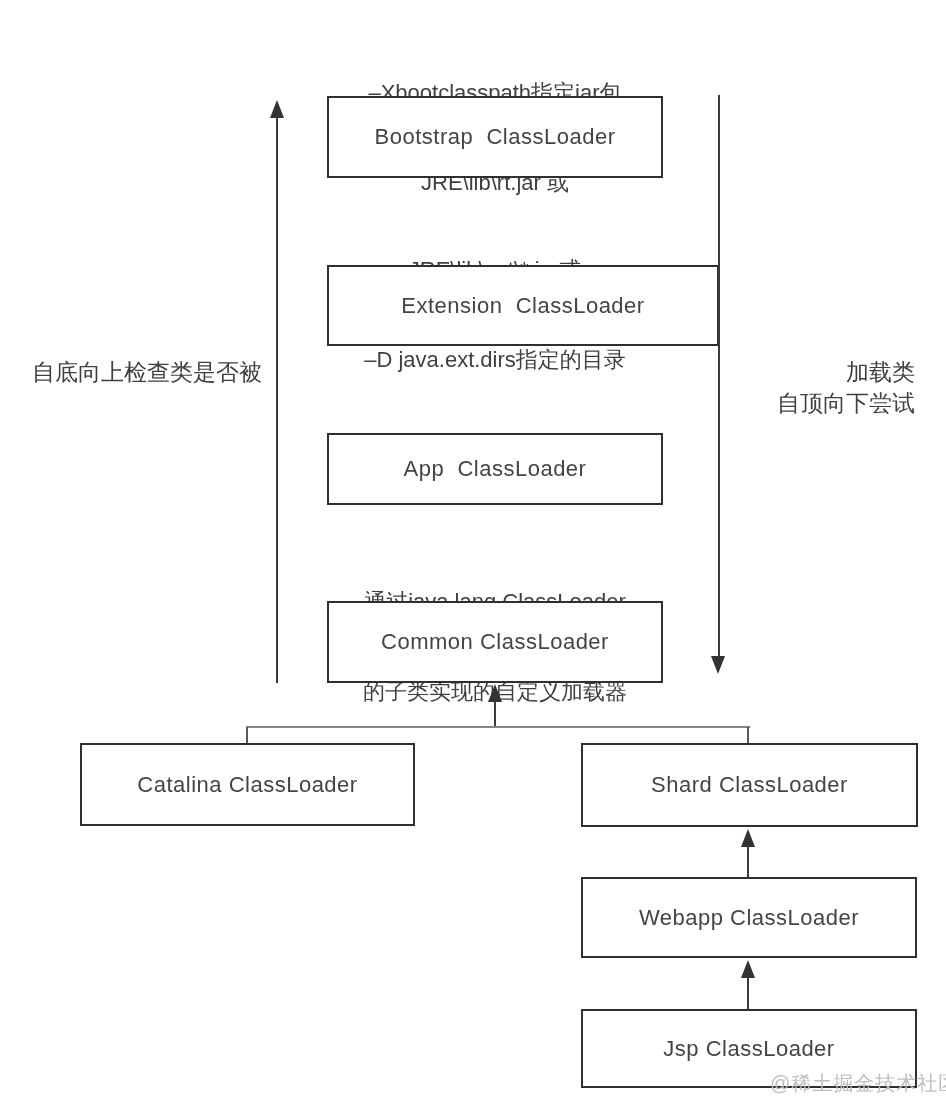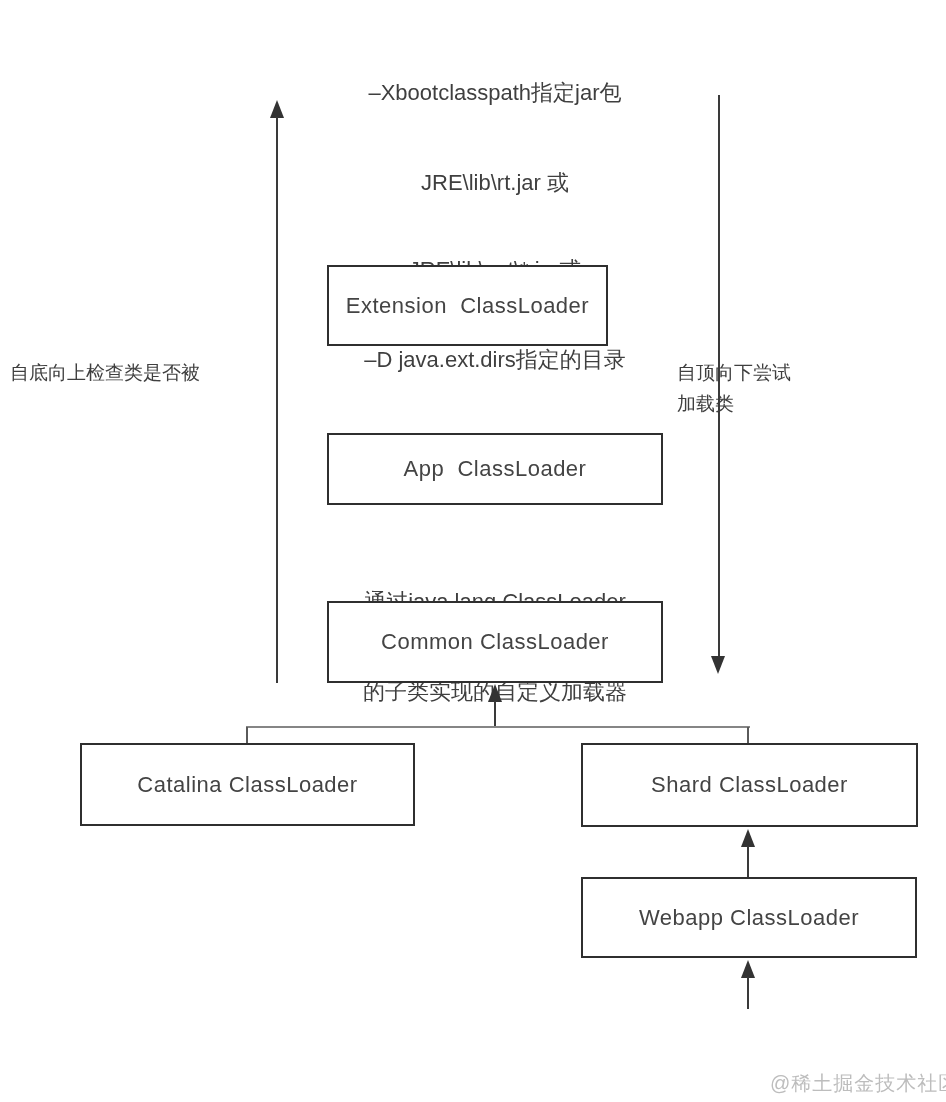--- a/index.html
+++ b/index.html
@@ -30,22 +30,22 @@
     left: 275px;
     width: 440px;
     text-align: center;
     font-size: 22px;
     line-height: 30px;
     color: #3f3f3f;
     white-space: pre;
   }
   .side {
     position: absolute;
-    text-align: left;
-    font-size: 19px;
+    text-align: right;
+    font-size: 23px;
     line-height: 31px;
     color: #3f3f3f;
   }
   .vline { position: absolute; width: 2px; background: #3a3a3a; }
   .hline { position: absolute; height: 2px; background: #858585; }
   .stub  { position: absolute; width: 2px; background: #5a5a5a; }
   .tri-up {
     position: absolute; width: 0; height: 0;
     border-left: 7px solid transparent;
     border-right: 7px solid transparent;
@@ -71,27 +71,30 @@
 </head>
 <body>
 
 <div class="canvas">
 
   <div class="ann" style="top:18px;">
     <div>–Xbootclasspath指定jar包</div>
     <div>JRE\lib\rt.jar 或</div>
   </div>
 
+  <div class="box" style="left:327px; top:96px; width:336px; height:82px;">
+    <span>Bootstrap  ClassLoader</span>
+  </div>
 
   <div class="ann" style="top:195px;">
     <div>JRE\lib\ext\*.jar或</div>
     <div>–D java.ext.dirs指定的目录</div>
   </div>
 
-  <div class="box" style="left:327px; top:265px; width:281px; height:81px;">
+  <div class="box" style="left:327px; top:265px; width:392px; height:81px;">
     <span>Extension  ClassLoader</span>
   </div>
 
 
   <div class="box" style="left:327px; top:433px; width:336px; height:72px;">
     <span>App  ClassLoader</span>
   </div>
 
   <div class="ann" style="top:527px;">
     <div>通过java.lang.ClassLoader</div>
@@ -100,22 +103,22 @@
 
   <div class="box" style="left:327px; top:601px; width:336px; height:82px;">
     <span>Common ClassLoader</span>
   </div>
 
   <div class="side" style="left:10px; top:357px; width:252px;">
     <div>自底向上检查类是否被</div>
   </div>
 
   <div class="side" style="left:677px; top:357px; width:238px;">
+    <div>加载类</div>
     <div>自顶向下尝试</div>
-    <div>加载类</div>
   </div>
 
   <div class="tri-up" style="left:270px; top:100px;"></div>
   <div class="vline" style="left:276px; top:117px; height:566px;"></div>
 
   <div class="vline" style="left:718px; top:95px; height:562px;"></div>
   <div class="tri-down" style="left:711px; top:656px;"></div>
 
   <div class="tri-up" style="left:488px; top:684px;"></div>
   <div class="vline" style="left:494px; top:701px; height:27px;"></div>
@@ -135,16 +138,19 @@
   <div class="tri-up" style="left:741px; top:829px;"></div>
   <div class="vline" style="left:747px; top:846px; height:31px;"></div>
 
   <div class="box" style="left:581px; top:877px; width:336px; height:81px;">
     <span>Webapp ClassLoader</span>
   </div>
 
   <div class="tri-up" style="left:741px; top:960px;"></div>
   <div class="vline" style="left:747px; top:977px; height:32px;"></div>
 
+  <div class="box" style="left:581px; top:1009px; width:336px; height:79px;">
+    <span>Jsp ClassLoader</span>
+  </div>
 
   <div class="watermark">@稀土掘金技术社区</div>
 
 </div>
 
 </body></html>

